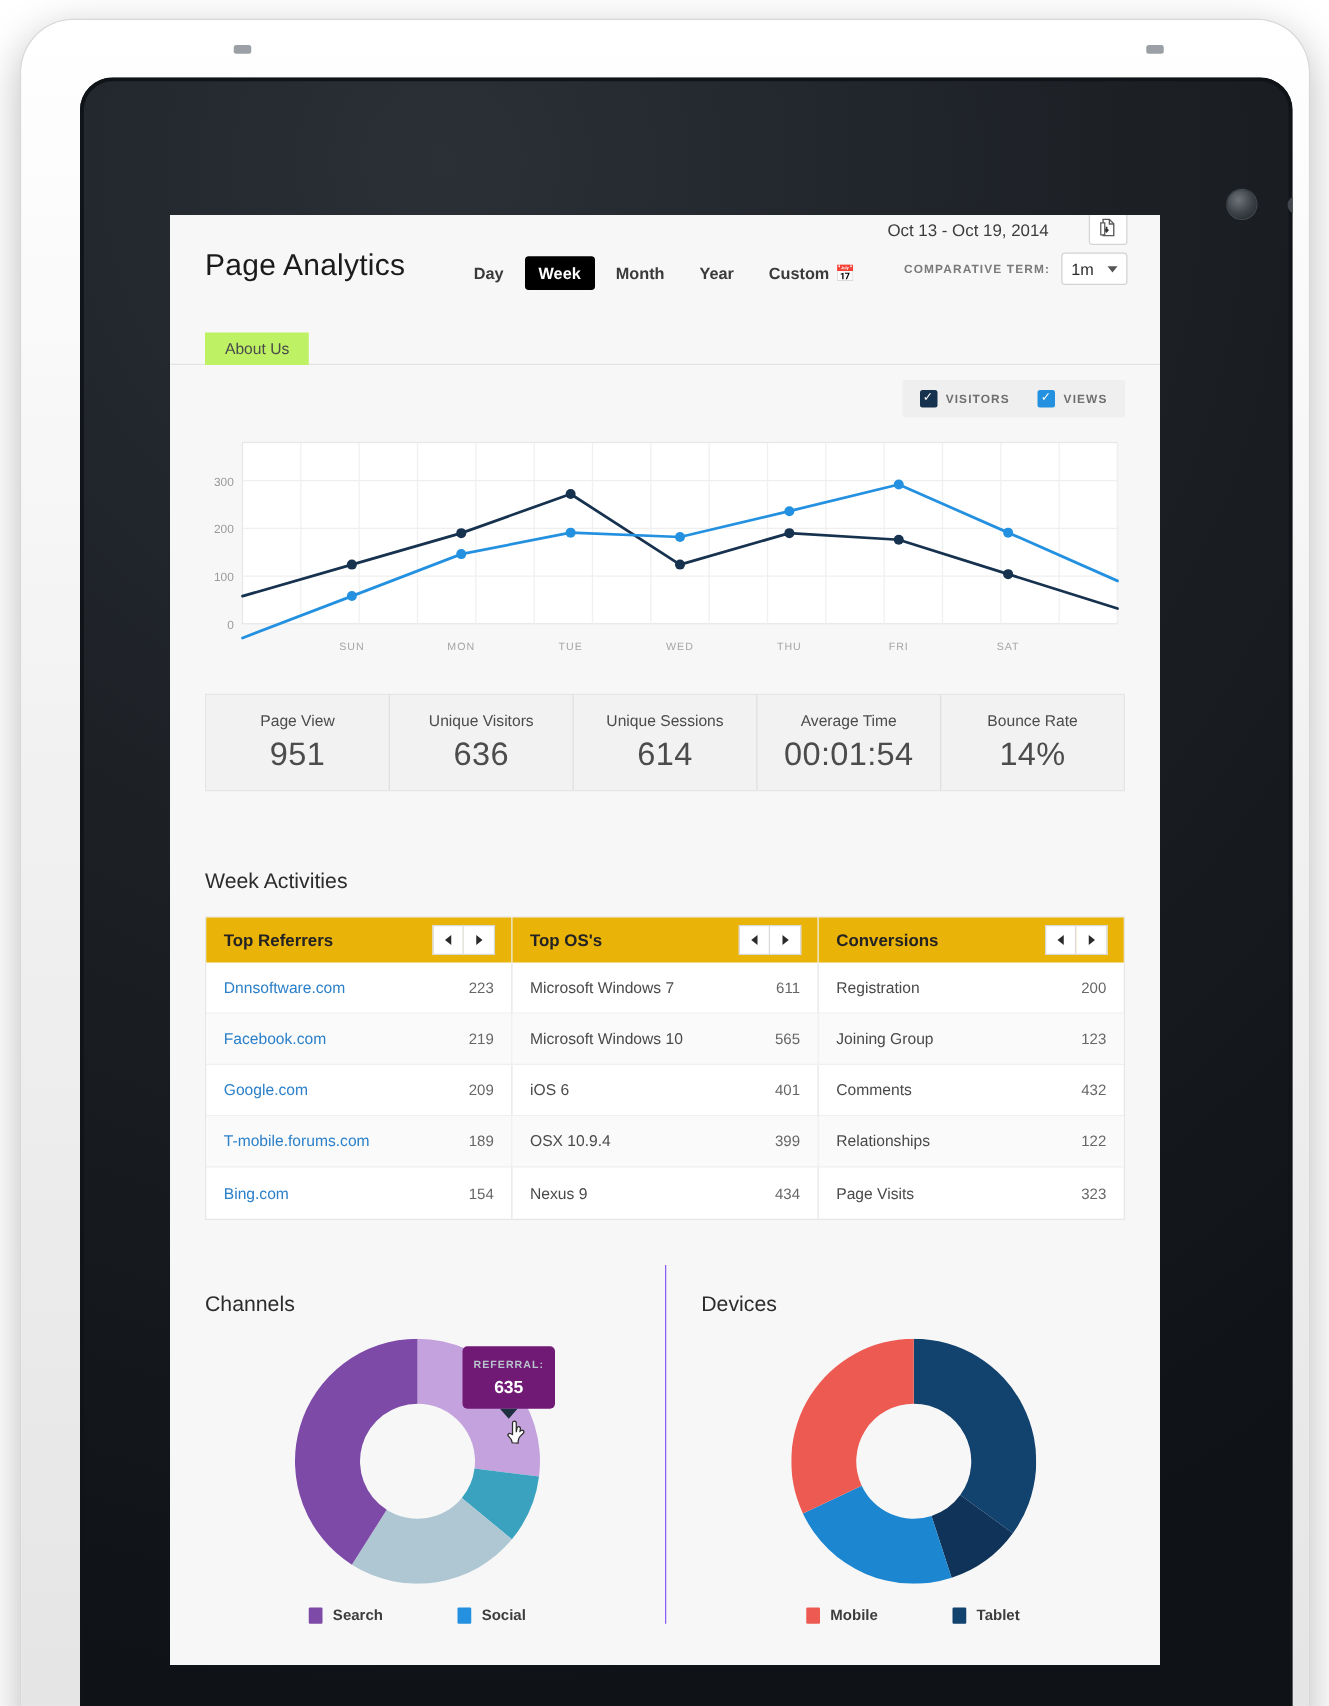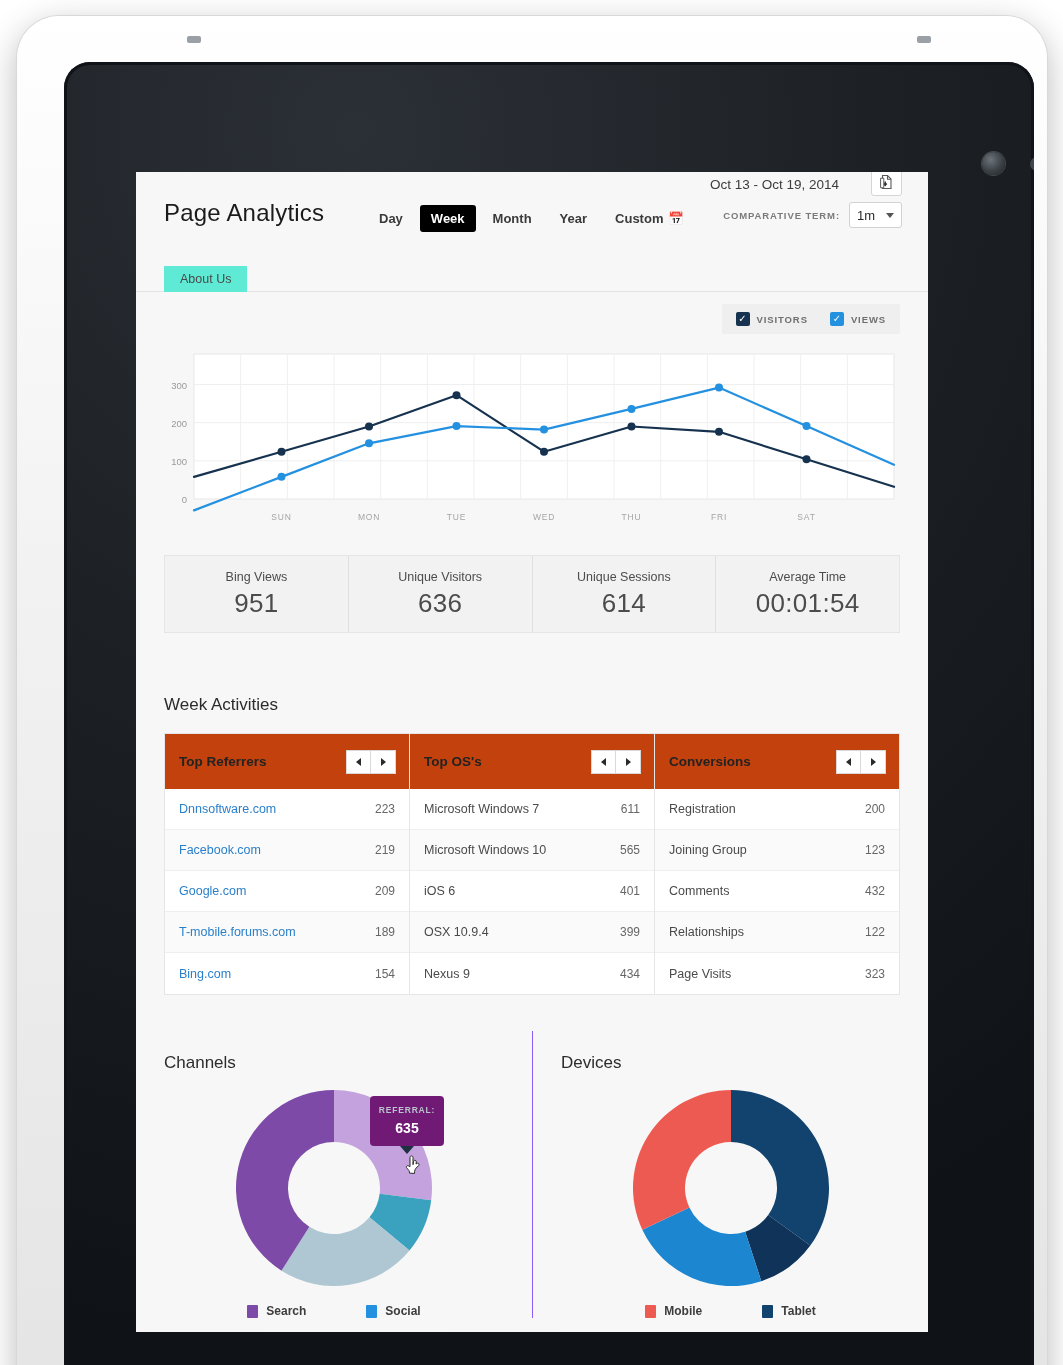--- a/index.html
+++ b/index.html
@@ -108,21 +108,21 @@
     border-top: 5px solid #555;
   }
 
   
   #tab-bar {
     position: relative; height: 26px;
     border-bottom: 1px solid #e3e3e3; margin: 0 0 0 0;
   }
   #tab-about-us {
     position: absolute; left: 28px; top: 0;
-    background: #5eead4; padding: 6px 16px;
+    background: #bef264; padding: 6px 16px;
     font-size: 12.5px; color: #4a4a4a; cursor: pointer;
   }
 
   
   #activity-section { position: relative; padding: 0 28px; margin-top: 18px; text-align: right; }
   #activity-title { font-size: 17px; color: #2c2c2c; font-weight: 400; }
   #series-toggles {
     position: absolute; right: 28px; top: -6px;
     background: #efefef; border-radius: 2px;
     display: flex; align-items: center; gap: 22px; padding: 8px 14px;
@@ -162,21 +162,21 @@
     margin: 62px 0 0 28px; font-size: 17px; color: #2c2c2c; font-weight: 400;
   }
   #activities-tables {
     margin: 18px 28px 0 28px;
     display: flex;
     border: 1px solid #e6e6e6; background: #fff;
   }
   .act-col { flex: 1; border-right: 1px solid #e6e6e6; }
   .act-col:last-child { border-right: none; }
   .act-head {
-    background: #c2410c; height: 55px;
+    background: #eab308; height: 36px;
     display: flex; align-items: center; justify-content: space-between;
     padding: 0 13px 0 14px;
   }
   .act-head-title { font-size: 13.5px; font-weight: bold; color: #232323; }
   .act-nav { display: flex; }
   .nav-btn {
     width: 25px; height: 24px; background: #fff;
     border: 1px solid #d9d9d9;
     display: flex; align-items: center; justify-content: center;
     cursor: pointer;
@@ -355,34 +355,38 @@
           <circle cx="292.5" cy="80.11842105263158" r="4" fill="#2490e0"></circle>
           <circle cx="380" cy="83.55263157894737" r="4" fill="#2490e0"></circle>
           <circle cx="467.5" cy="62.94736842105263" r="4" fill="#2490e0"></circle>
           <circle cx="555" cy="41.578947368421055" r="4" fill="#2490e0"></circle>
           <circle cx="642.5" cy="80.11842105263158" r="4" fill="#2490e0"></circle>
         </svg>
   </div>
 
   <div id="stat-strip">
         <div class="stat-cell">
-          <div class="stat-label">Bing Views</div>
+          <div class="stat-label">Page View</div>
           <div class="stat-value">951</div>
         </div>
         <div class="stat-cell">
           <div class="stat-label">Unique Visitors</div>
           <div class="stat-value">636</div>
         </div>
         <div class="stat-cell">
           <div class="stat-label">Unique Sessions</div>
           <div class="stat-value">614</div>
         </div>
         <div class="stat-cell">
           <div class="stat-label">Average Time</div>
           <div class="stat-value">00:01:54</div>
+        </div>
+        <div class="stat-cell">
+          <div class="stat-label">Bounce Rate</div>
+          <div class="stat-value">14%</div>
         </div>
       </div>
 
   <div id="activities-title">Week Activities</div>
   <div id="activities-tables">
         <div class="act-col">
           <div class="act-head">
             <span class="act-head-title">Top Referrers</span>
             <span class="act-nav">
               <span class="nav-btn">

